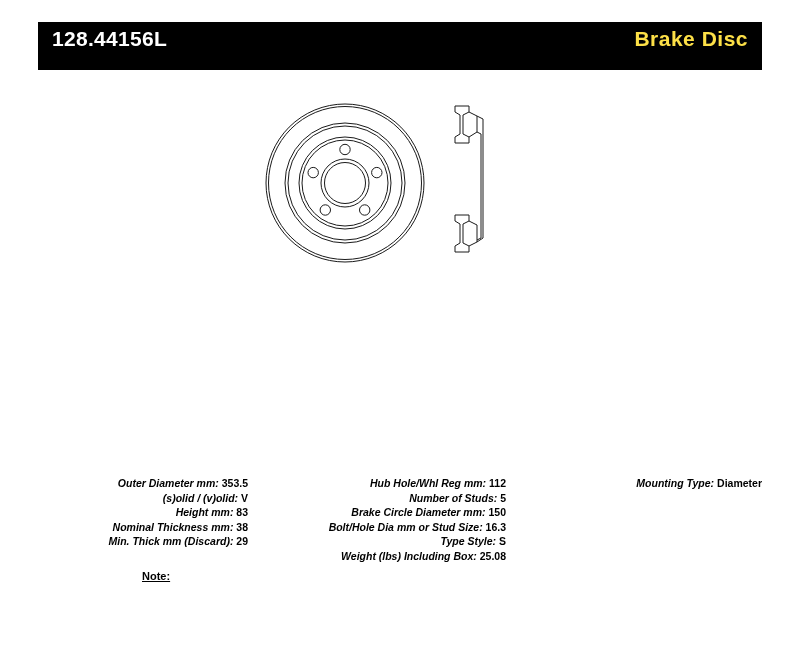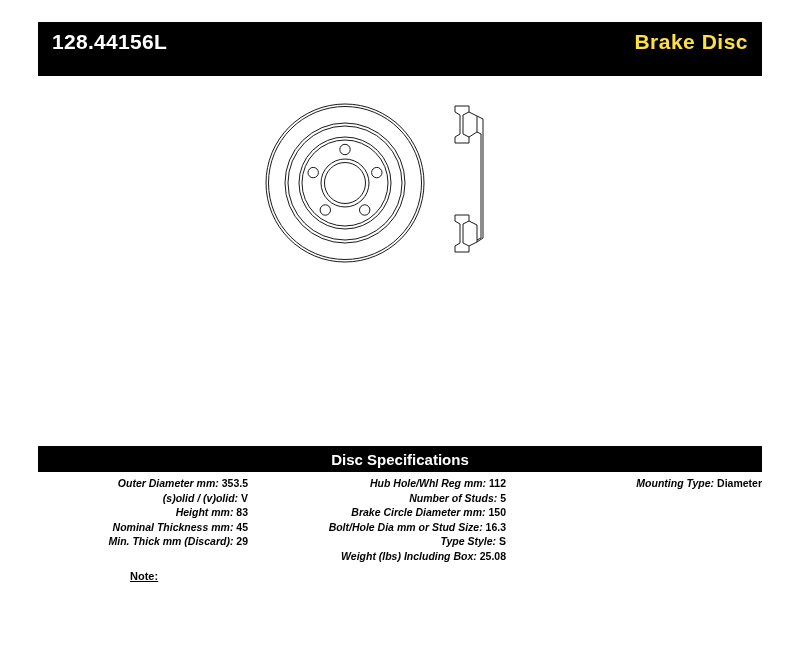--- a/index.html
+++ b/index.html
@@ -21,21 +21,21 @@
     width: 800px;
     height: 655px;
   }
 
   
   .header-bar {
     position: absolute;
     left: 38px;
     top: 22px;
     width: 724px;
-    height: 54px;
+    height: 48px;
     background: #000000;
     display: flex;
     align-items: center;
     justify-content: space-between;
     box-sizing: border-box;
     padding: 0 14px 16px 14px;
   }
   .part-number {
     color: #ffffff;
     font-size: 21px;
@@ -117,21 +117,21 @@
     font-style: italic;
   }
   .spec-value {
     font-weight: bold;
     margin-top: 18px;
   }
 
   
   .note {
     position: absolute;
-    left: 130px;
+    left: 142px;
     top: 570px;
     font-size: 11px;
     font-weight: bold;
     text-decoration: underline;
   }
 </style>
 </head>
 <body>
 
 <div class="page">
@@ -169,42 +169,39 @@
         <path d="M 228 100 L 228 150 L 222 154"></path>
         <path d="M 226 100 L 226 150 L 222 152"></path>
 
         <path d="M 200 127 L 214 127 L 214 133 L 208 136 L 208 155 L 214 158 L 214 164
                  L 200 164 L 200 158 L 205 155 L 205 136 L 200 133 Z"></path>
         <path d="M 214 133 L 222 137 L 222 154 L 214 158"></path>
       </g>
     </svg>
   </div>
 
-  <div class="specs-bar">
-    <span class="specs-bar-title">Disc Specifications</span>
-  </div>
 
   <div class="specs-area">
 
     <div class="col col-left">
       <div class="spec-line">
         <span class="spec-label">Outer Diameter mm:</span>
         <span class="spec-value">353.5</span>
       </div>
       <div class="spec-line">
         <span class="spec-label">(s)olid / (v)olid:</span>
         <span class="spec-value">V</span>
       </div>
       <div class="spec-line">
         <span class="spec-label">Height mm:</span>
         <span class="spec-value">83</span>
       </div>
       <div class="spec-line">
         <span class="spec-label">Nominal Thickness mm:</span>
-        <span class="spec-value">45</span>
+        <span class="spec-value">38</span>
       </div>
       <div class="spec-line">
         <span class="spec-label">Min. Thick mm (Discard):</span>
         <span class="spec-value">29</span>
       </div>
     </div>
 
     <div class="col col-mid">
       <div class="spec-line">
         <span class="spec-label">Hub Hole/Whl Reg mm:</span>

